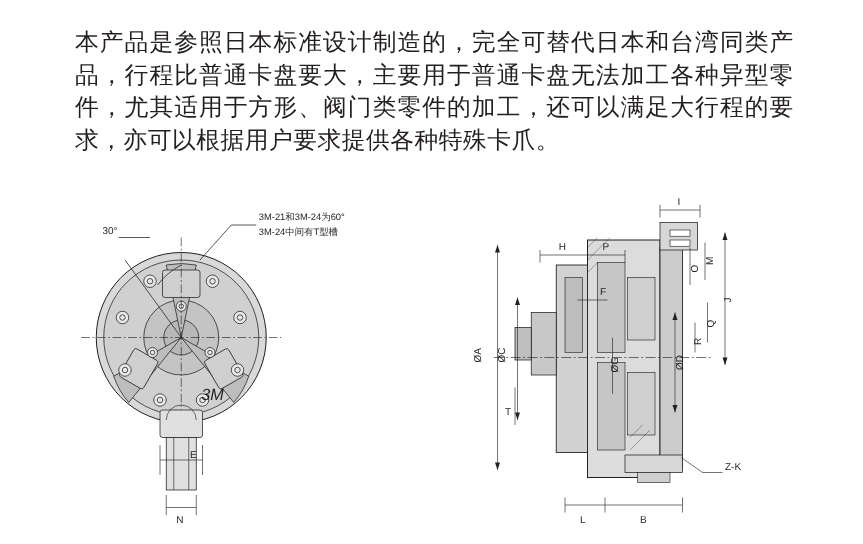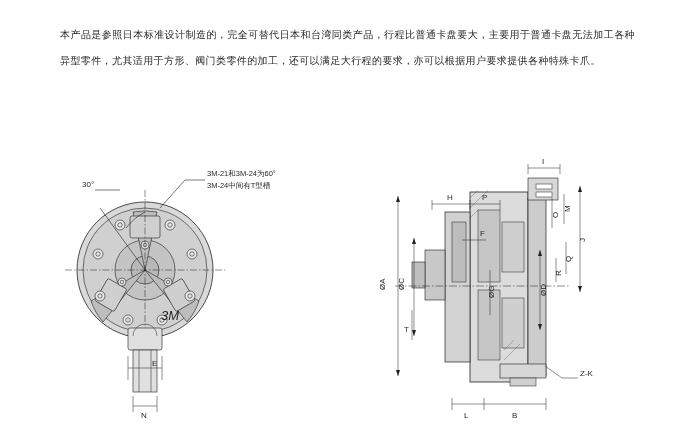--- a/index.html
+++ b/index.html
@@ -19,21 +19,21 @@
     position: relative;
     width: 690px;
     height: 435px;
   }
   
   .desc {
     position: absolute;
     left: 60px;
     top: 22px;
     width: 575px;
-    font-size: 10px;
+    font-size: 19px;
     line-height: 26px;
     letter-spacing: 0.4px;
     color: #231f20;
     text-align: justify;
   }
   
   .drawings {
     position: absolute;
     left: 0;
     top: 150px;

